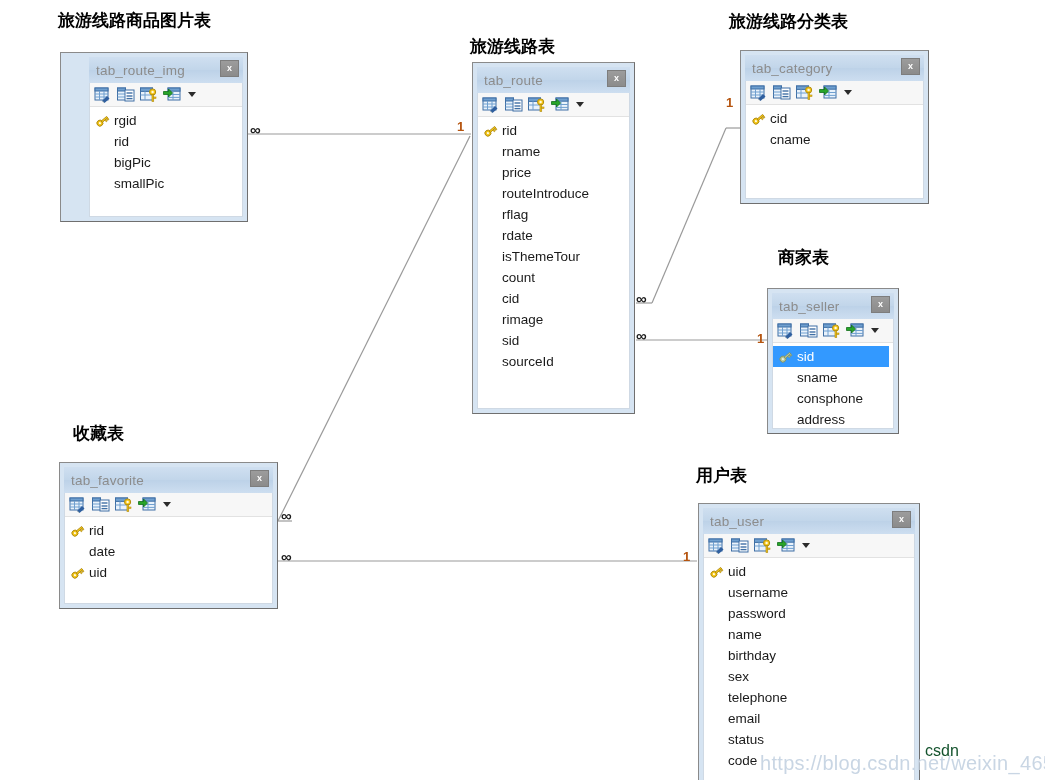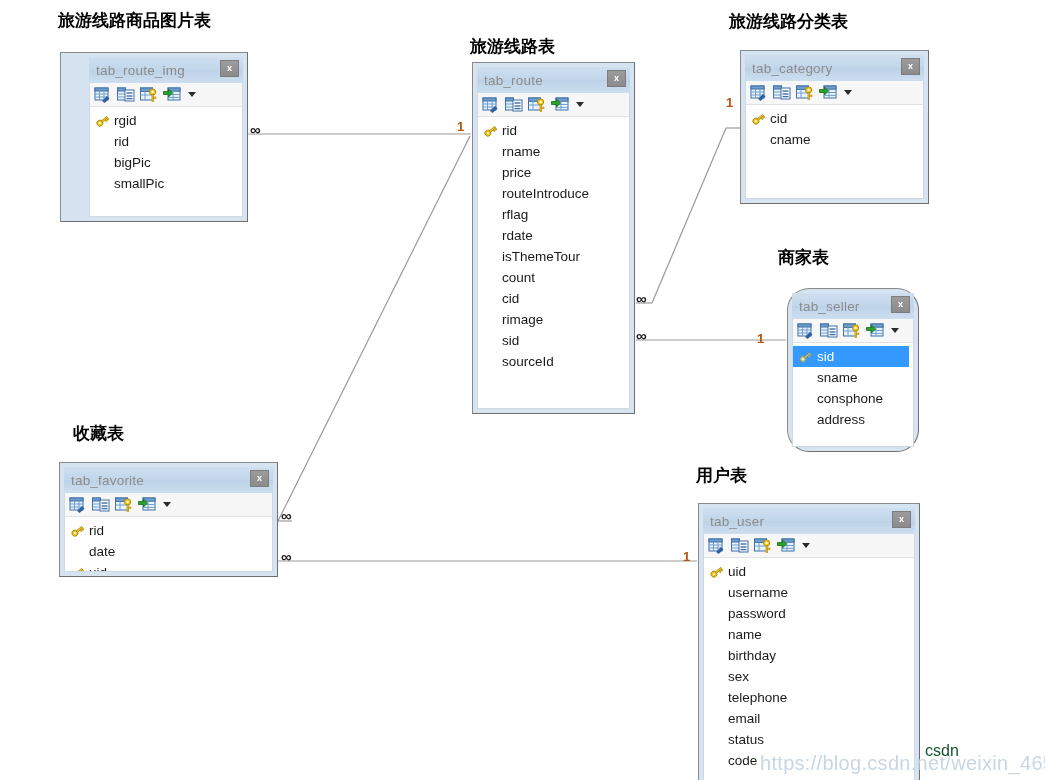--- a/index.html
+++ b/index.html
@@ -448,21 +448,21 @@
           <span class="fname">cid</span>
         </div>
         <div class="field">
             <span class="keyslot"></span>
             <span class="fname">cname</span>
           </div>
       </div>
     </div>
   </div>
 
-  <div class="table-box" style="left:787px; top:288px; width:132px; height:164px;border-radius:22px;">
+  <div class="table-box" style="left:767px; top:288px; width:132px; height:146px;">
     <div class="tbl-title">
       <span class="name">tab_seller</span>
       <span class="close-btn">x</span>
     </div>
     <div class="tbl-body">
       <div class="tbl-toolbar">
         <span class="ic"><svg viewBox="0 0 18 16" width="18" height="16">
               <rect x="1" y="1" width="13" height="12" fill="#e9f2fb" stroke="#3f6fa5"></rect>
               <rect x="1" y="1" width="13" height="3" fill="#6f9fcf" stroke="#3f6fa5"></rect>
               <line x1="1" y1="7" x2="14" y2="7" stroke="#6f9fcf"></line>
@@ -526,21 +526,21 @@
             <span class="fname">consphone</span>
           </div>
         <div class="field">
             <span class="keyslot"></span>
             <span class="fname">address</span>
           </div>
       </div>
     </div>
   </div>
 
-  <div class="table-box" style="left:59px; top:462px; width:219px; height:115px;">
+  <div class="table-box" style="left:59px; top:462px; width:219px; height:147px;">
     <div class="tbl-title">
       <span class="name">tab_favorite</span>
       <span class="close-btn">x</span>
     </div>
     <div class="tbl-body">
       <div class="tbl-toolbar">
         <span class="ic"><svg viewBox="0 0 18 16" width="18" height="16">
               <rect x="1" y="1" width="13" height="12" fill="#e9f2fb" stroke="#3f6fa5"></rect>
               <rect x="1" y="1" width="13" height="3" fill="#6f9fcf" stroke="#3f6fa5"></rect>
               <line x1="1" y1="7" x2="14" y2="7" stroke="#6f9fcf"></line>

